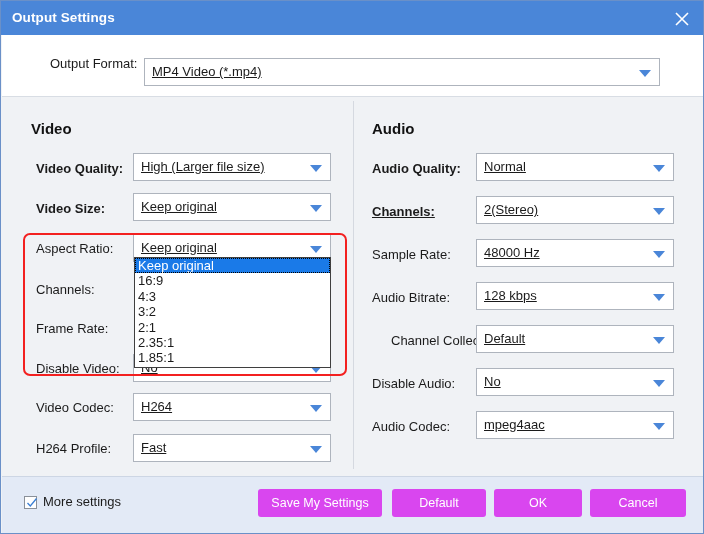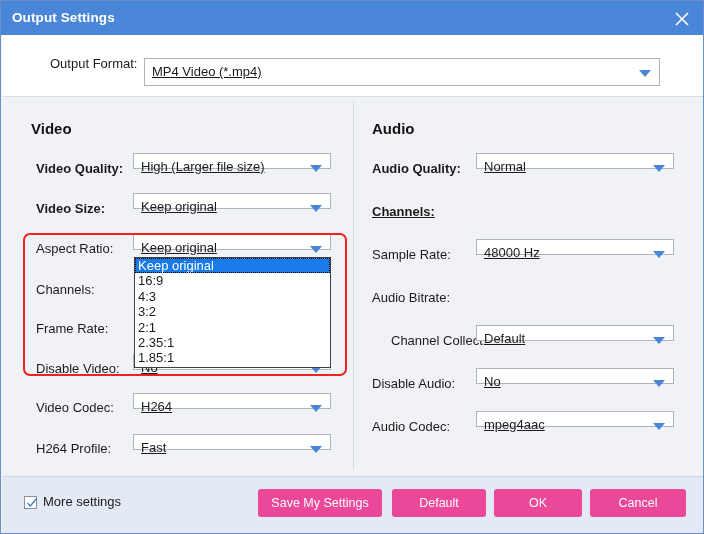--- a/index.html
+++ b/index.html
@@ -87,21 +87,21 @@
     position: absolute;
     font-size: 13px;
     color: #1b1b1b;
     white-space: nowrap;
   }
   .fld-label.bold { font-weight: bold; }
 
   
   .combo {
     position: absolute;
-    height: 16px;
+    height: 28px;
     background: #ffffff;
     border: 1px solid #aeb4bd;
     cursor: pointer;
   }
   .combo .ctext {
     position: absolute;
     left: 7px; top: 5px;
     font-size: 13px;
     color: #1b1b1b;
     white-space: nowrap;
@@ -176,21 +176,21 @@
     position: absolute;
     left: 42px; top: 493px;
     font-size: 13px;
     color: #1b1b1b;
     cursor: pointer;
   }
   .btn {
     position: absolute;
     top: 488px;
     height: 28px;
-    background: #ec4899;
+    background: #d946ef;
     border: none;
     border-radius: 3px;
     color: #ffffff;
     font-size: 12.5px;
     font-family: "Liberation Sans", sans-serif;
     cursor: pointer;
     padding: 3px;
   }
 </style>
 </head>
@@ -262,28 +262,36 @@
 
   <div class="section-title" style="left:371px; top:119px;">Audio</div>
 
   <div class="fld-label bold" style="left:371px; top:160px;">Audio Quality:</div>
   <div class="combo" style="left:475px; top:152px; width:198px;">
     <span class="ctext">Normal</span>
     <span class="carrow"></span>
   </div>
 
   <div class="fld-label bold" style="left:371px; top:203px;text-decoration:underline;">Channels:</div>
+  <div class="combo" style="left:475px; top:195px; width:198px;">
+    <span class="ctext">2(Stereo)</span>
+    <span class="carrow"></span>
+  </div>
 
   <div class="fld-label" style="left:371px; top:246px;">Sample Rate:</div>
   <div class="combo" style="left:475px; top:238px; width:198px;">
     <span class="ctext">48000 Hz</span>
     <span class="carrow"></span>
   </div>
 
   <div class="fld-label" style="left:371px; top:289px;">Audio Bitrate:</div>
+  <div class="combo" style="left:475px; top:281px; width:198px;">
+    <span class="ctext">128 kbps</span>
+    <span class="carrow"></span>
+  </div>
 
   <div class="fld-label" style="left:390px; top:332px;">Channel Collect:</div>
   <div class="combo" style="left:475px; top:324px; width:198px;">
     <span class="ctext">Default</span>
     <span class="carrow"></span>
   </div>
 
   <div class="fld-label" style="left:371px; top:375px;">Disable Audio:</div>
   <div class="combo" style="left:475px; top:367px; width:198px;">
     <span class="ctext">No</span>

